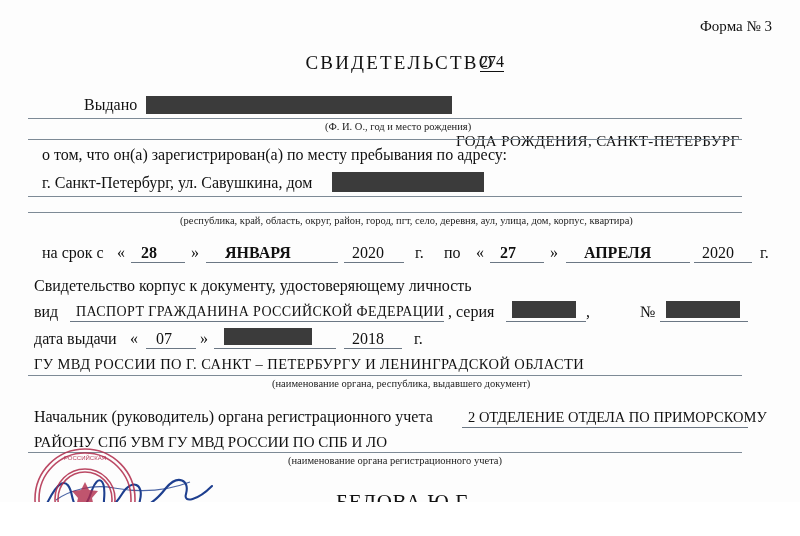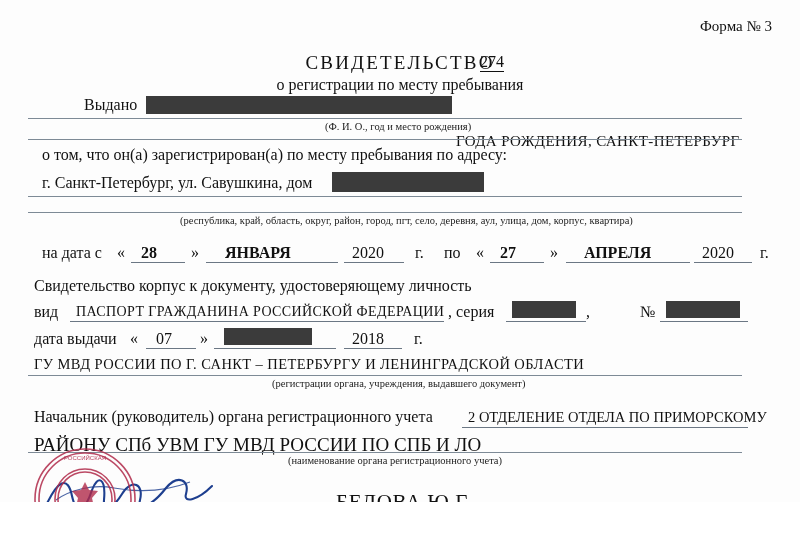--- a/index.html
+++ b/index.html
@@ -107,39 +107,38 @@
 </style>
 </head>
 <body>
 
 <div id="page">
 
   <div class="form-no">Форма № 3</div>
 
   <div class="title">СВИДЕТЕЛЬСТВО</div>
   <div class="title-number">274</div>
-  <div class="subtitle">о регистрации по месту пребывания</div>
 
   <div class="t" style="left:84px; top:96px;">Выдано</div>
   <div class="redact" style="left:146px; top:96px; width:306px; height:18px;"></div>
   <div class="t caps" style="left:456px; top:97px; font-size:15px;margin-top:36px;">ГОДА РОЖДЕНИЯ, САНКТ-ПЕТЕРБУРГ</div>
   <div class="rule" style="left:28px; top:118px; width:714px;"></div>
 
   <div class="small" style="left:325px; top:121px;">(Ф. И. О., год и место рождения)</div>
 
   <div class="t" style="left:42px; top:146px;">о том, что он(а) зарегистрирован(а) по месту пребывания по адресу:</div>
   <div class="rule" style="left:28px; top:139px; width:714px;"></div>
 
   <div class="t" style="left:42px; top:174px;">г. Санкт-Петербург, ул. Савушкина, дом</div>
   <div class="redact" style="left:332px; top:172px; width:152px; height:20px;"></div>
   <div class="rule" style="left:28px; top:196px; width:714px;"></div>
   <div class="rule" style="left:28px; top:212px; width:714px;"></div>
   <div class="small" style="left:180px; top:215px;">(республика, край, область, округ, район, город, пгт, село, деревня, аул, улица, дом, корпус, квартира)</div>
 
-  <div class="t" style="left:42px; top:244px;">на дата с</div>
+  <div class="t" style="left:42px; top:244px;">на срок с</div>
   <div class="t quote" style="left:117px; top:244px;">«</div>
   <div class="t" style="left:141px; top:244px; font-weight:bold;">28</div>
   <div class="ul" style="left:131px; top:262px; width:54px;"></div>
   <div class="t quote" style="left:191px; top:244px;">»</div>
   <div class="t" style="left:225px; top:244px; font-weight:bold;">ЯНВАРЯ</div>
   <div class="ul" style="left:206px; top:262px; width:132px;"></div>
   <div class="t" style="left:352px; top:244px;">2020</div>
   <div class="ul" style="left:344px; top:262px; width:60px;"></div>
   <div class="t" style="left:415px; top:244px;">г.</div>
   <div class="t" style="left:444px; top:244px;">по</div>
@@ -172,26 +171,26 @@
   <div class="ul" style="left:146px; top:348px; width:50px;"></div>
   <div class="t quote" style="left:200px; top:330px;">»</div>
   <div class="redact" style="left:224px; top:328px; width:88px; height:17px;"></div>
   <div class="ul" style="left:214px; top:348px; width:122px;"></div>
   <div class="t" style="left:352px; top:330px;">2018</div>
   <div class="ul" style="left:344px; top:348px; width:58px;"></div>
   <div class="t" style="left:414px; top:330px;">г.</div>
 
   <div class="t caps" style="left:34px; top:356px; font-size:14.5px;">ГУ  МВД  РОССИИ  ПО  Г. САНКТ – ПЕТЕРБУРГУ  И  ЛЕНИНГРАДСКОЙ ОБЛАСТИ</div>
   <div class="rule" style="left:28px; top:375px; width:714px;"></div>
-  <div class="small" style="left:272px; top:378px;">(регистрации органа, учреждения, выдавшего документ)</div>
+  <div class="small" style="left:272px; top:378px;">(наименование органа, республика, выдавшего документ)</div>
 
   <div class="t" style="left:34px; top:408px;text-align:right;">Начальник (руководитель) органа регистрационного учета</div>
   <div class="t" style="left:468px; top:409px; font-size:14.5px;">2 ОТДЕЛЕНИЕ ОТДЕЛА  ПО ПРИМОРСКОМУ</div>
   <div class="ul" style="left:462px; top:427px; width:286px;"></div>
-  <div class="t" style="left:34px; top:434px; font-size:19px;">РАЙОНУ  СПб УВМ  ГУ  МВД  РОССИИ  ПО СПБ  И  ЛО</div>
+  <div class="t" style="left:34px; top:434px; font-size:15px;">РАЙОНУ  СПб УВМ  ГУ  МВД  РОССИИ  ПО СПБ  И  ЛО</div>
   <div class="rule" style="left:28px; top:452px; width:714px;"></div>
   <div class="small" style="left:288px; top:455px;">(наименование органа регистрационного учета)</div>
 
   <div class="sign">
     <svg width="180" height="52" viewBox="0 0 180 52">
       <path d="M4 40 C18 8, 28 6, 32 26 C36 44, 44 44, 52 20 C58 4, 66 8, 64 30 C63 42, 72 40, 82 24 C92 8, 104 14, 100 30 C97 42, 112 36, 126 18 C138 4, 150 10, 146 24 C143 34, 158 30, 172 16" fill="none" stroke="#1e3f8f" stroke-width="2.1" stroke-linecap="round"></path>
       <path d="M16 30 C30 20, 52 14, 74 18 C96 22, 124 22, 150 12" fill="none" stroke="#1e3f8f" stroke-width="1.2" opacity="0.8"></path>
     </svg>
   </div>
   <div class="ul" style="left:38px; top:505px; width:184px;"></div>

